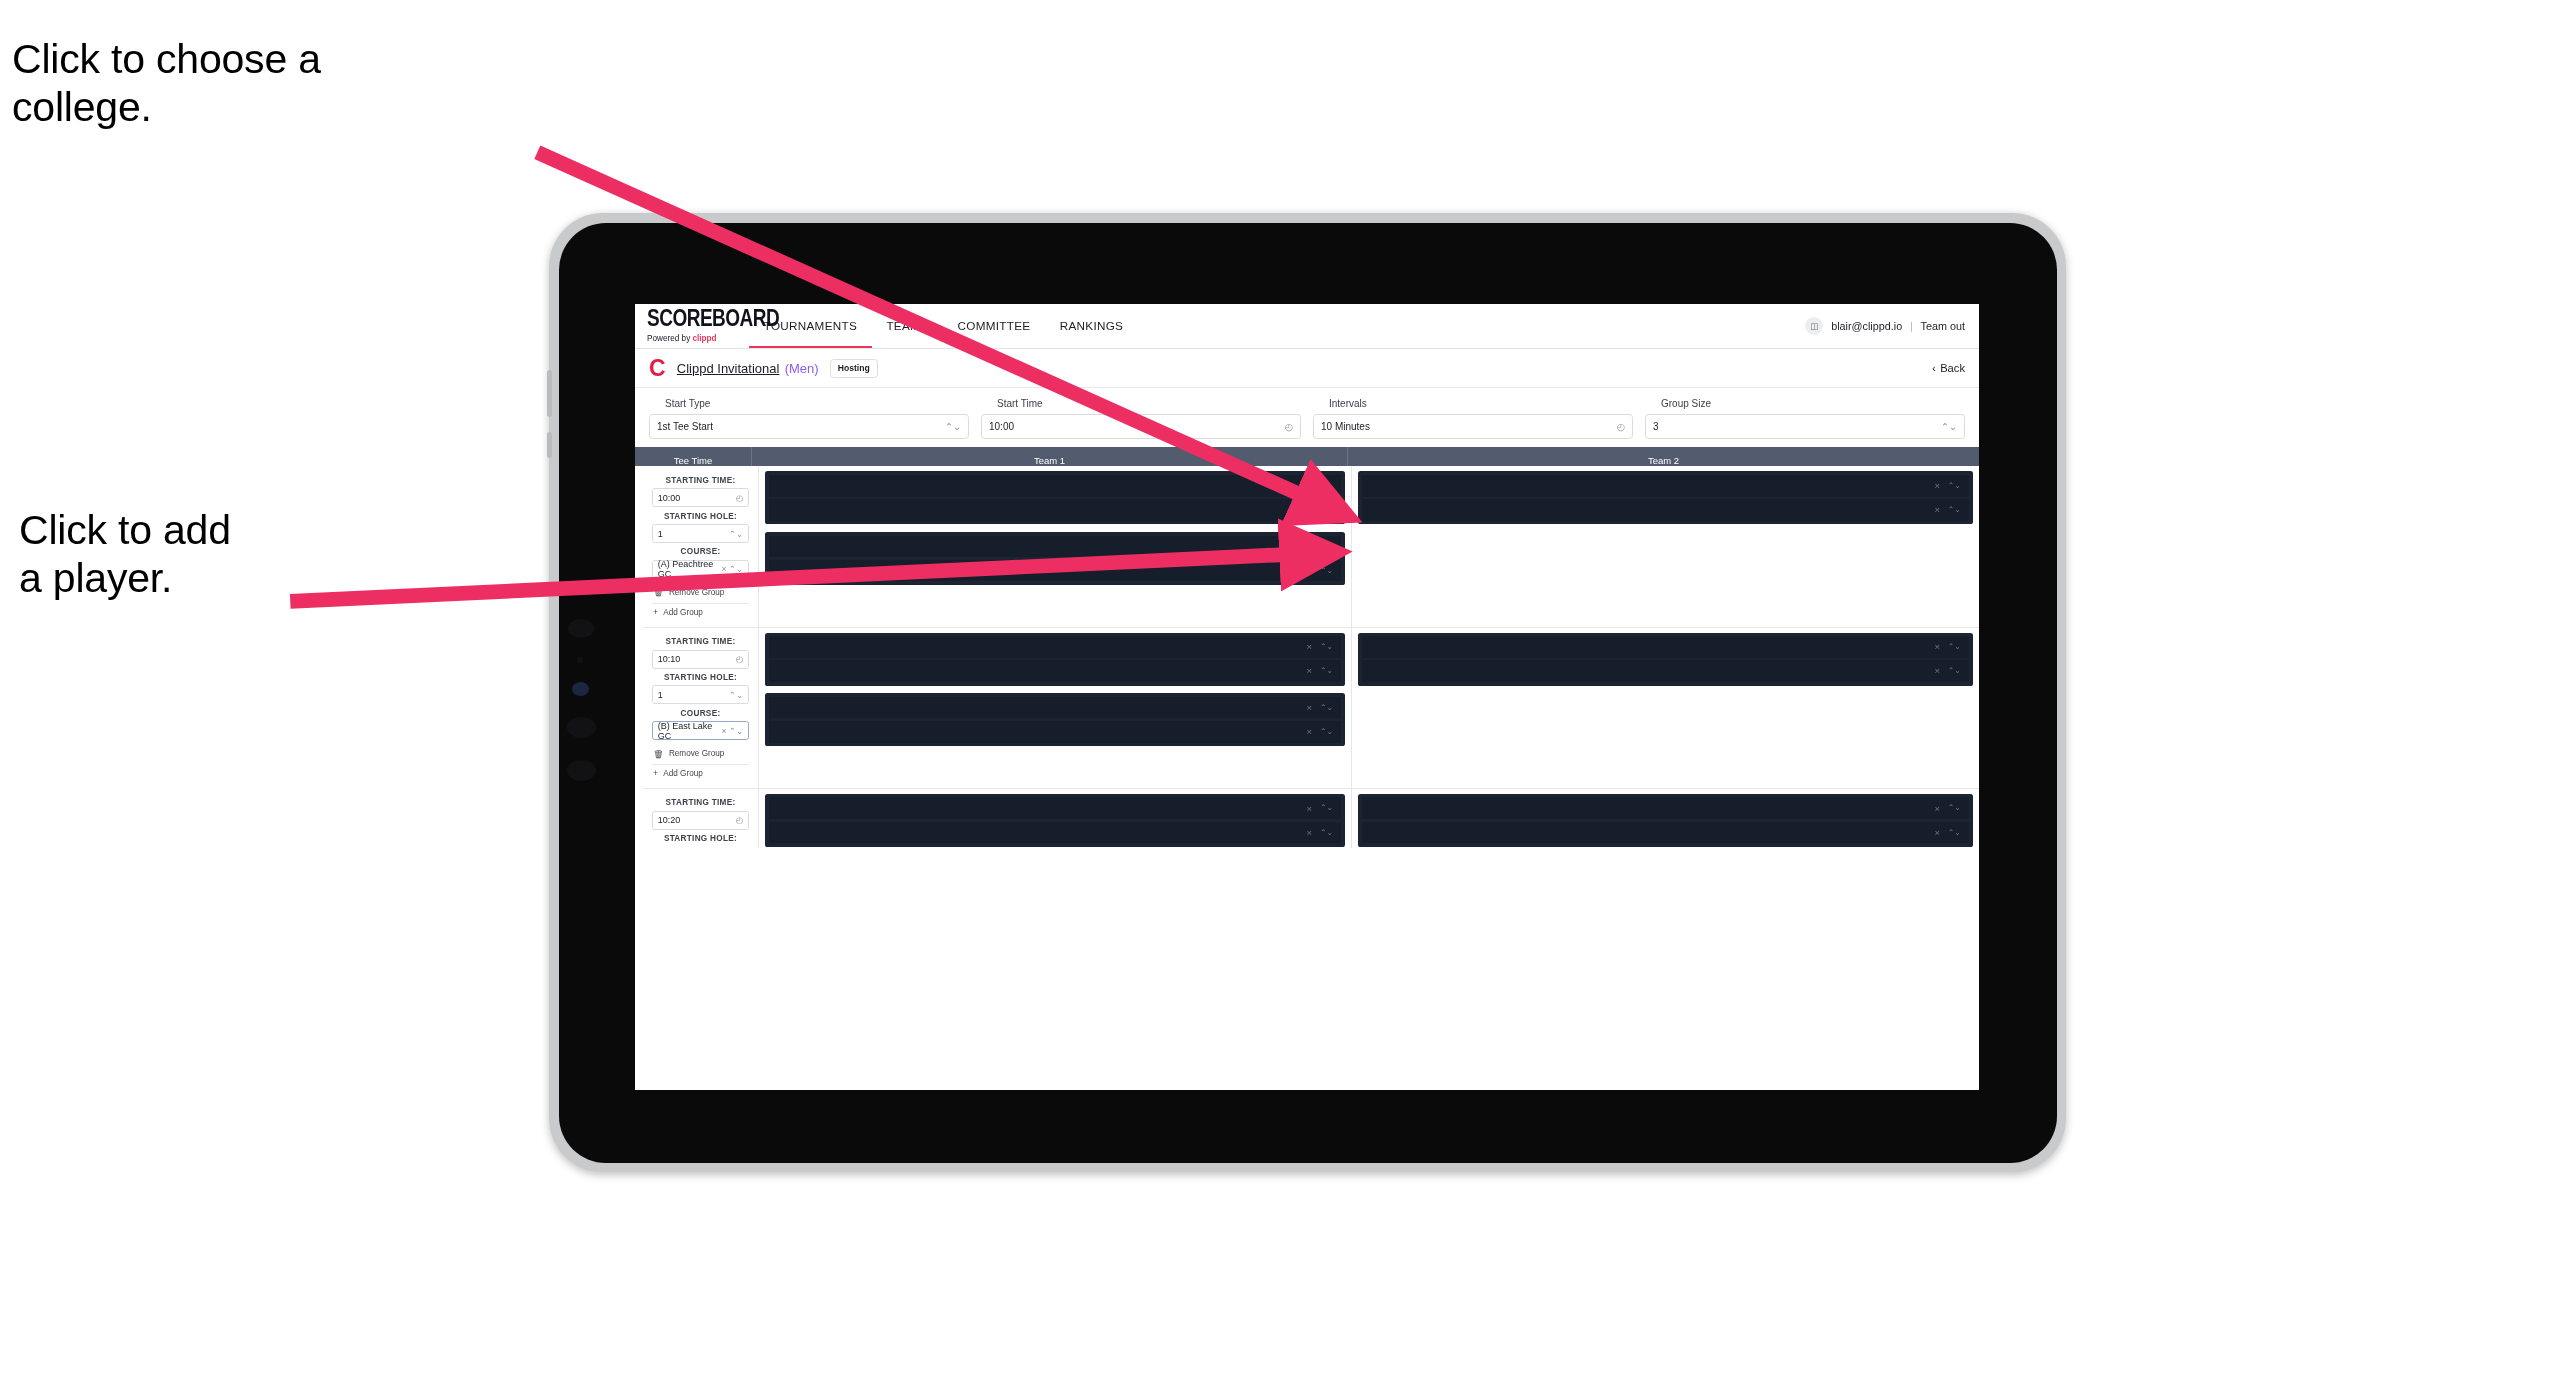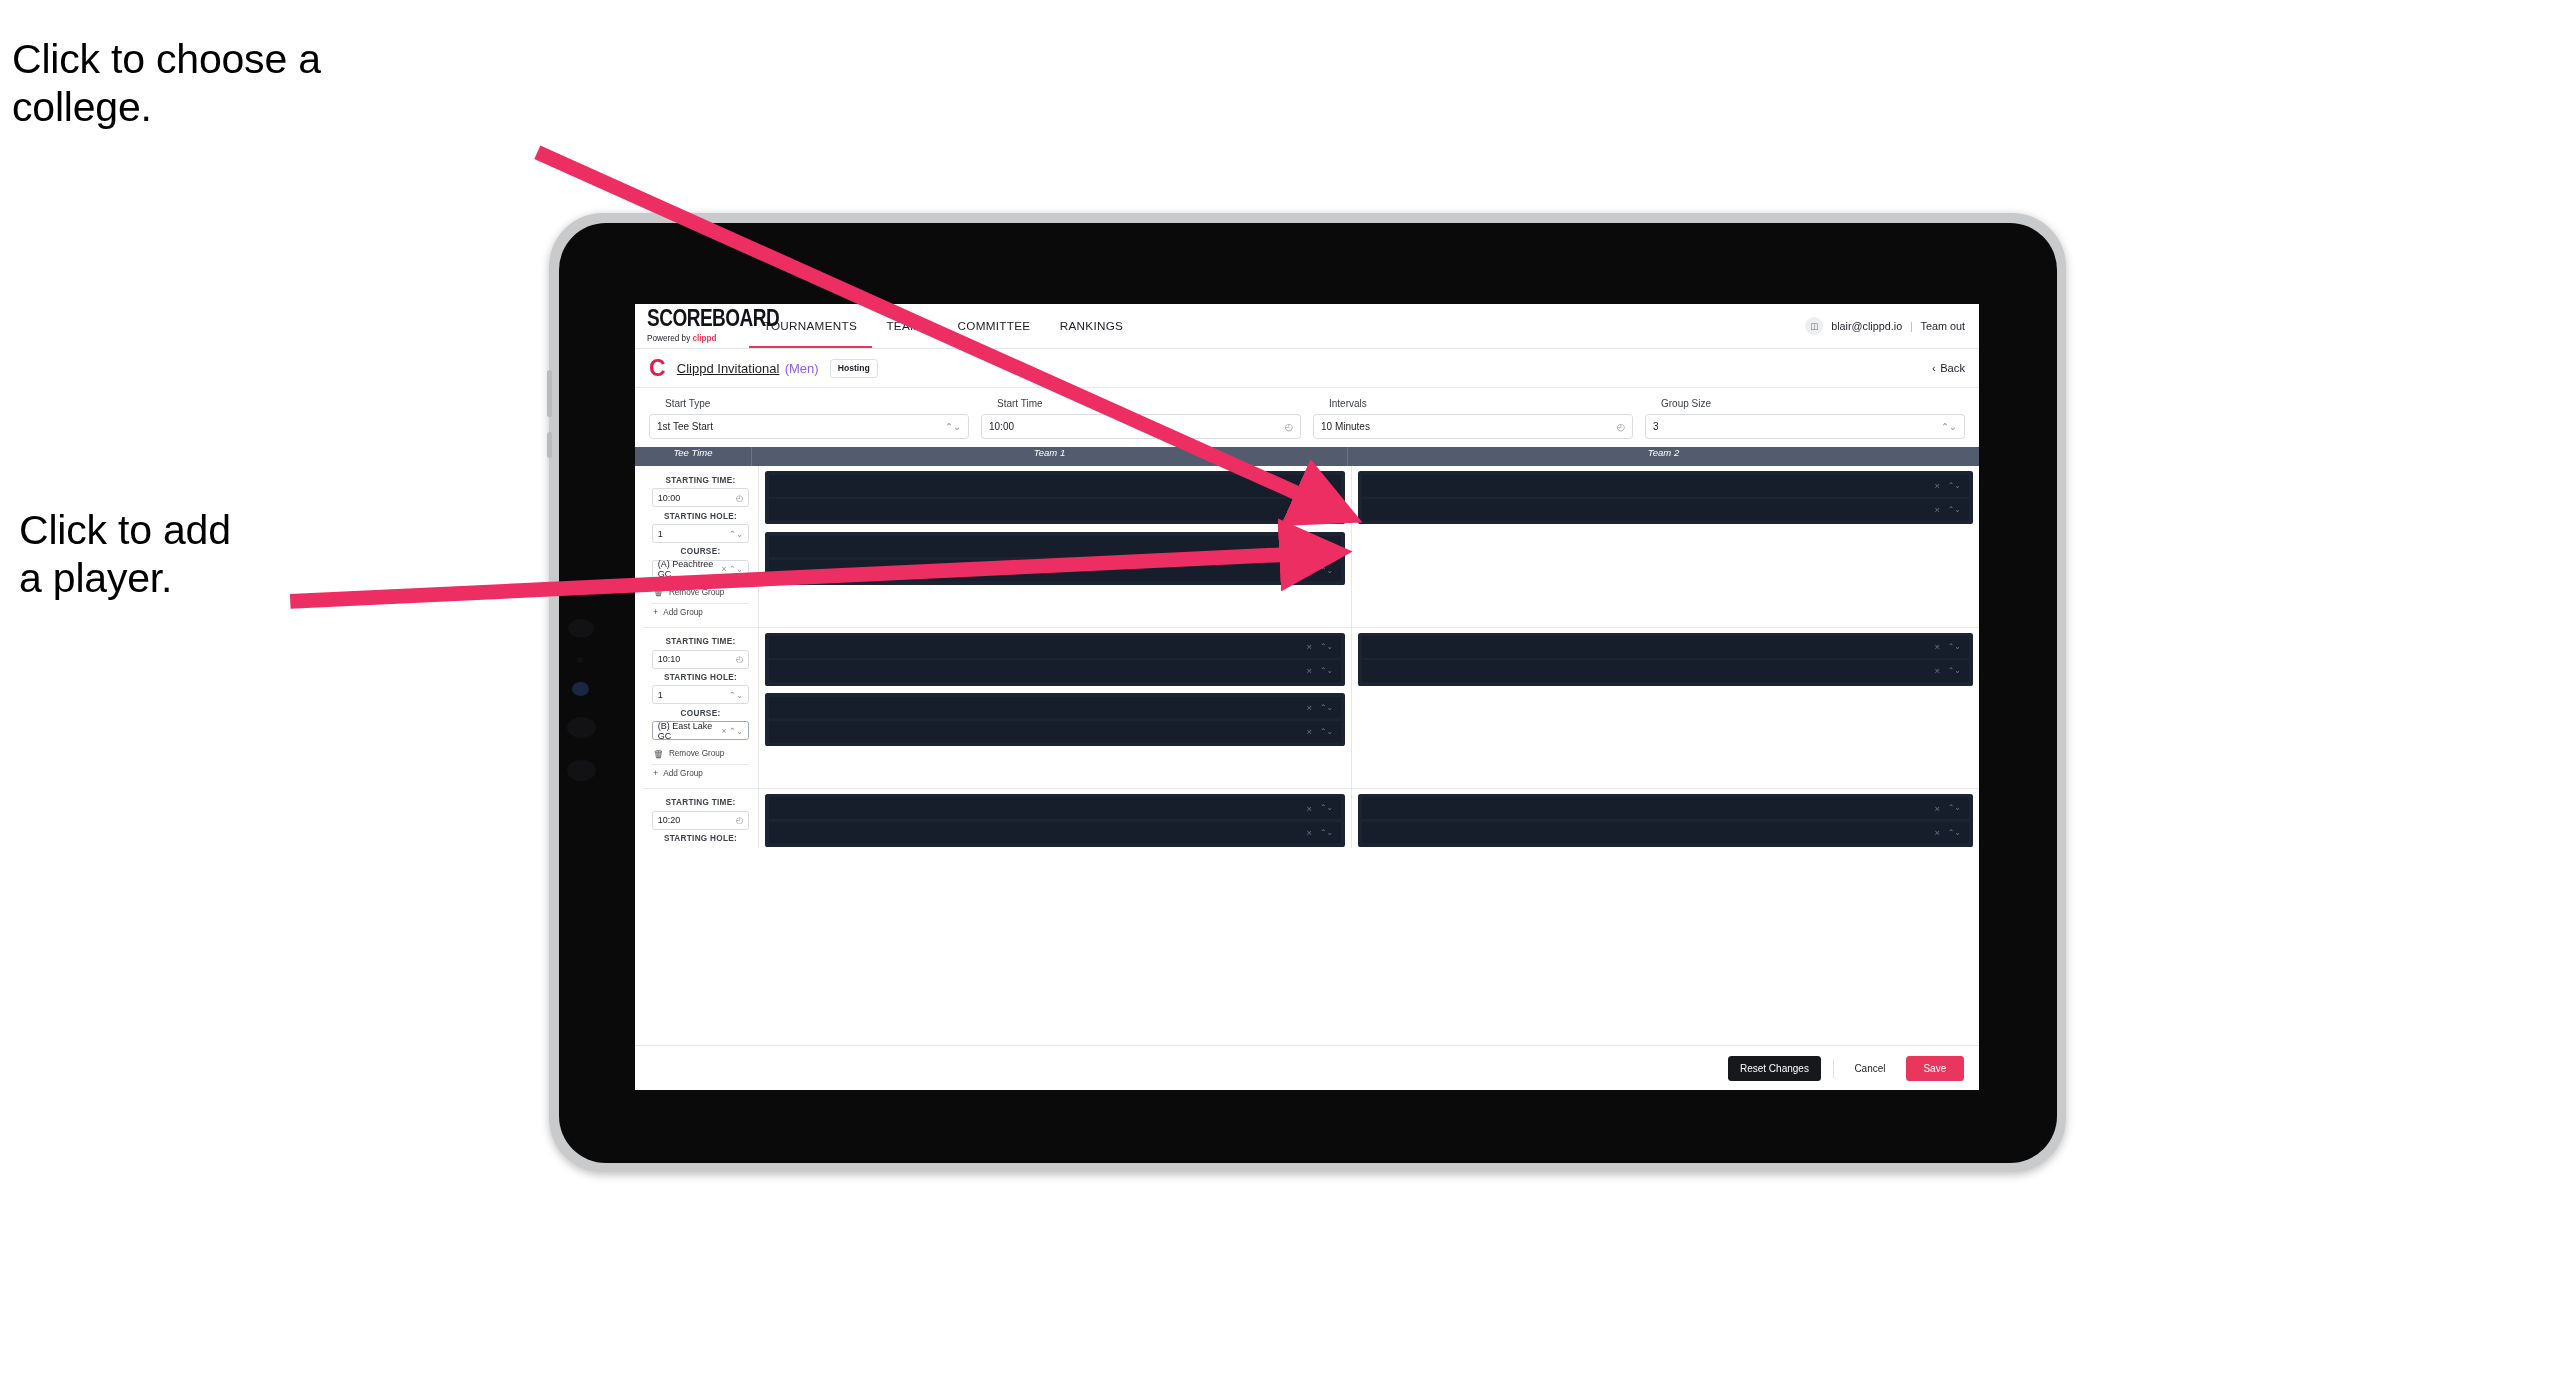--- a/index.html
+++ b/index.html
@@ -116,21 +116,21 @@
   .fld{flex:1;display:flex;flex-direction:column;}
   .fld-label{font-size:10px;color:#3d4148;margin-bottom:5.2px;margin-left:16px;}
   .fld-box{
     height:23px;border:0.9px solid #d9dbdf;border-radius:3.5px;background:#fff;
     display:flex;align-items:center;padding:0 7px;font-size:10px;color:#1d1d26;
   }
   .fld-val{flex:1;}
   .fld-icon{color:#8a9099;font-size:9.5px;}
 
   
-  .colhead{display:flex;background:#525c6e;height:19px;align-items:flex-start;font-style:italic;}
+  .colhead{display:flex;background:#525c6e;height:19px;align-items:flex-end;}
   .ch-tee{width:116px;text-align:center;color:#fff;font-size:9.5px;}
   .ch-div{width:0.9px;height:19px;background:#6b7587;}
   .ch-t1{flex:1;text-align:center;color:#fff;font-size:9.5px;}
   .ch-t2{flex:1.06;text-align:center;color:#fff;font-size:9.5px;}
 
   .tbody{background:#fff;height:382px;overflow:hidden;position:relative;}
   .grow{display:flex;border-bottom:0.9px solid #e6e7e9;margin-left:8px;}
   .teecell{
     width:116px;box-sizing:border-box;padding:5.2px 8.6px 7px 8.6px;
     border-right:0.9px solid #e6e7e9;display:flex;flex-direction:column;align-items:center;
@@ -419,26 +419,20 @@
             </div>
             <div class="slot">
               <span class="x">×</span>
               <span class="ch">⌃⌄</span>
             </div>
           </div>
         </div>
       </div>
     </div>
 
-  <div class="footer">
-    <div class="btn-dark">Reset Changes</div>
-    <div class="ft-sep"></div>
-    <div class="btn-plain">Cancel</div>
-    <div class="btn-save">Save</div>
-  </div>
 </div>
 
 <svg class="arrow-layer" viewBox="0 0 2982 1604">
   <defs>
     <marker id="ah" markerWidth="5" markerHeight="5" refX="2.6" refY="2.5" orient="auto">
       <path d="M0,0 L5,2.5 L0,5 z" fill="#ec2e63"></path>
     </marker>
   </defs>
   <line x1="622" y1="176" x2="1540" y2="588" stroke="#ec2e63" stroke-width="17" marker-end="url(#ah)"></line>
   <line x1="336" y1="696" x2="1525" y2="640" stroke="#ec2e63" stroke-width="17" marker-end="url(#ah)"></line>

